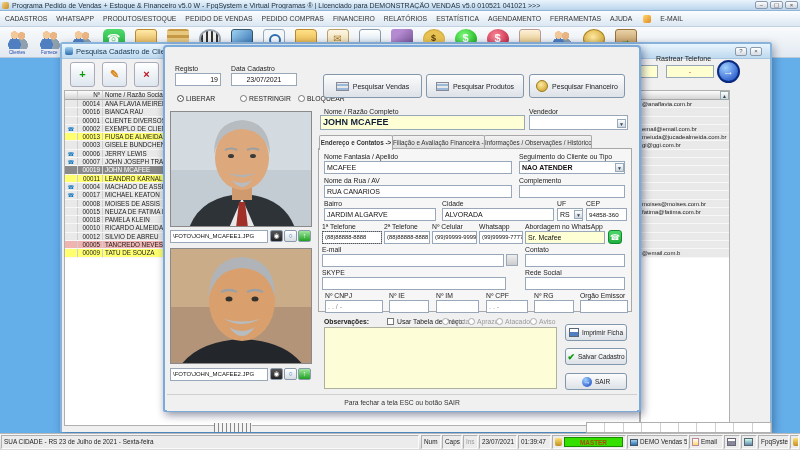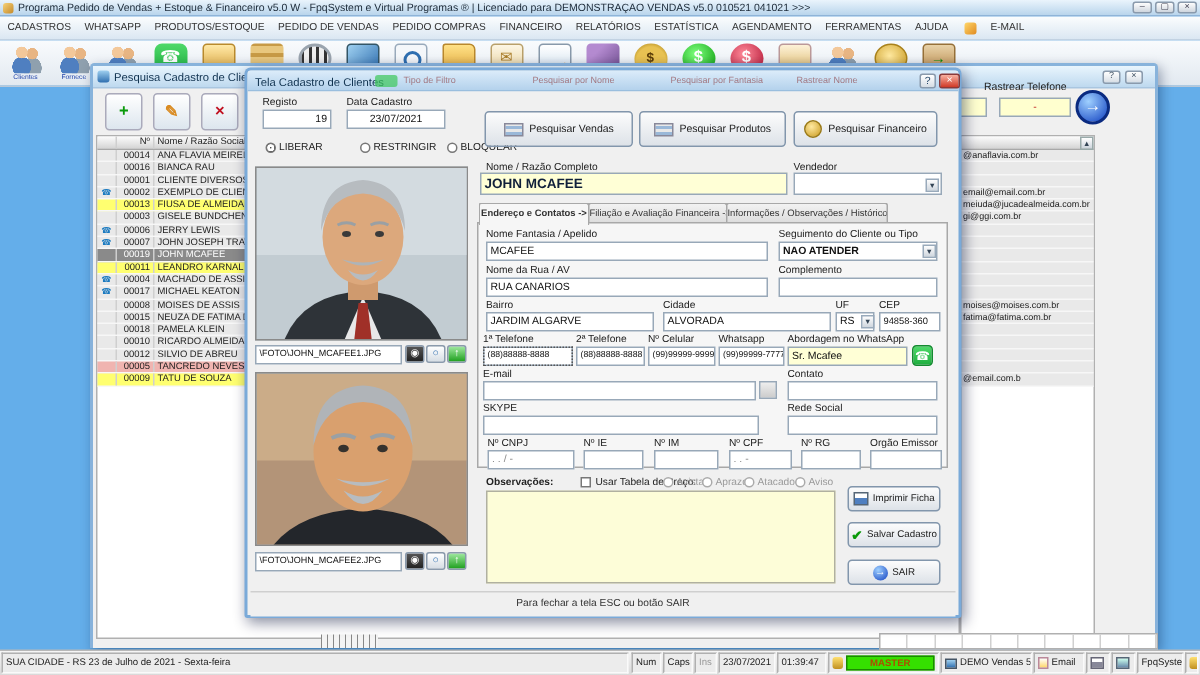--- a/index.html
+++ b/index.html
@@ -383,30 +383,20 @@
       <div></div>
       <div></div>
       <div></div>
       <div></div>
       <div></div>
     </div>
   <div class="bw-ticks"></div>
 </div>
 
 <div id="dialog">
-  <div class="dlg-title">
-    <span class="t">Tela Cadastro de Clientes</span>
-    <span class="ghost-chip"></span>
-    <span class="ghost" style="left:104px">Tipo de Filtro</span>
-    <span class="ghost" style="left:190px">Pesquisar por Nome</span>
-    <span class="ghost" style="left:282px">Pesquisar por Fantasia</span>
-    <span class="ghost" style="left:366px">Rastrear Nome</span>
-    <span class="dlg-help">?</span>
-    <span class="dlg-close">×</span>
-  </div>
 
   <span class="lbl" style="left:10px;top:18px">Registo</span>
   <span class="inp" style="left:10px;top:26px;width:46px;text-align:right">19</span>
   <span class="lbl" style="left:66px;top:18px">Data Cadastro</span>
   <span class="inp" style="left:66px;top:26px;width:66px;text-align:center">23/07/2021</span>
 
   <span class="radio on" style="left:12px;top:48px">
       <i></i>
       <span>LIBERAR</span>
     </span>

